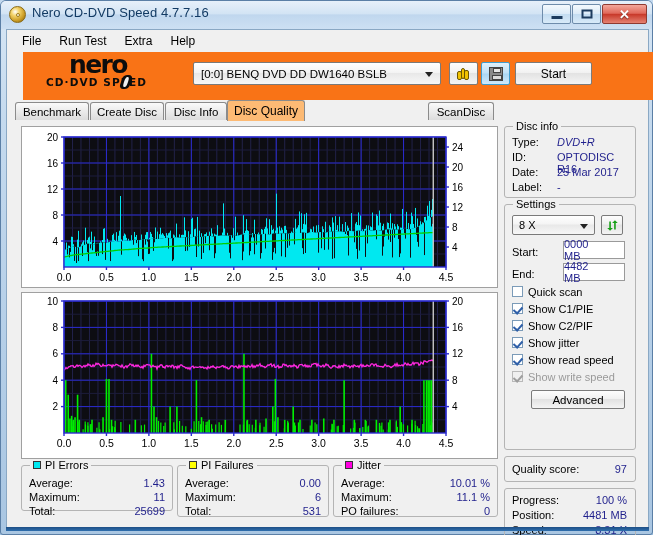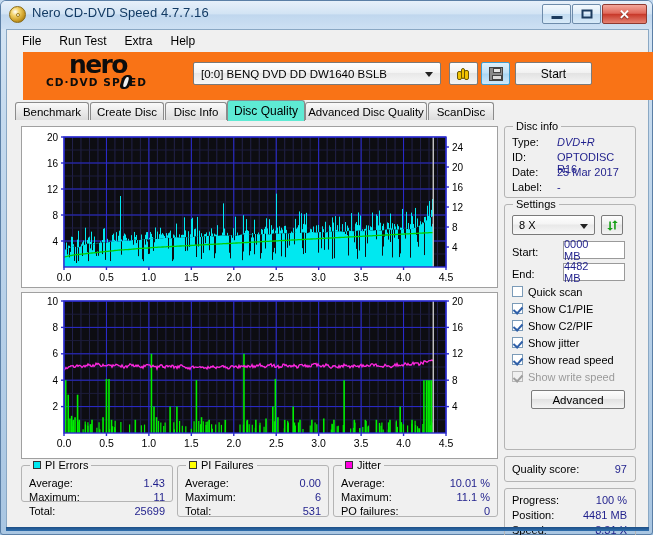--- a/index.html
+++ b/index.html
@@ -96,21 +96,21 @@
   .floppy::after{content:"";position:absolute;left:2px;bottom:0;width:10px;height:5px;background:#ddd;border:1px solid #444;box-sizing:border-box;}
 
   
   .tabstrip{position:absolute;left:8px;top:70px;width:627px;height:20px;}
   .tab{
     position:absolute;top:2px;height:18px;border:1px solid #8b8b8b;border-bottom:none;
     border-radius:3px 3px 0 0;box-sizing:border-box;
     background:linear-gradient(to bottom,#fafafa 0%,#ebebeb 50%,#dcdcdc 100%);
     font-size:11.5px;color:#000;display:flex;align-items:center;justify-content:center;cursor:default;
   }
-  .tab.active{top:0;height:21px;background:#5eead4;border-color:#8b8b8b;z-index:3;font-size:12px;}
+  .tab.active{top:0;height:21px;background:#fdba74;border-color:#8b8b8b;z-index:3;font-size:12px;}
   .tabline{position:absolute;left:8px;top:90px;width:627px;height:1px;background:#8b8b8b;}
 
   
   .body{position:absolute;left:8px;top:90px;width:627px;height:402px;background:#f0f0f0;}
 
   .chartbox{
     position:absolute;background:#ffffff;border:1px solid #a0a0a0;box-sizing:border-box;
   }
   #chart-top{left:6px;top:6px;width:477px;height:162px;}
   #chart-bottom{left:6px;top:172px;width:477px;height:167px;}
@@ -123,21 +123,21 @@
   }
   .grp > .cap{
     position:absolute;left:8px;top:-7px;background:#f0f0f0;padding:0 3px;font-size:11px;color:#000;
     display:flex;align-items:center;gap:4px;white-space:nowrap;
   }
   .swatch{width:8px;height:8px;border:1px solid #333;box-sizing:border-box;display:inline-block;}
   .statrow{position:absolute;left:7px;width:calc(100% - 14px);font-size:11px;color:#000;height:15px;}
   .statrow .k{position:absolute;left:0;top:0;}
   .statrow .v{position:absolute;right:0;top:0;color:#1f1f8c;}
 
-  #leg-pie{left:6px;top:345px;width:152px;height:37px;}
+  #leg-pie{left:6px;top:345px;width:152px;height:46px;}
   #leg-pif{left:162px;top:345px;width:152px;height:52px;}
   #leg-jit{left:318px;top:345px;width:165px;height:52px;}
 
   
   #panel-discinfo{left:489px;top:6px;width:132px;height:72px;}
   #panel-settings{left:489px;top:84px;width:132px;height:246px;}
   #panel-quality{left:489px;top:336px;width:132px;height:26px;}
   #panel-progress{left:489px;top:368px;width:132px;height:54px;}
 
   .kv{position:absolute;font-size:11px;color:#000;}
@@ -230,21 +230,20 @@
           <span class="floppy"></span>
         </div>
         <div class="tbtn" id="start-btn">Start</div>
       </div>
 
       <div class="tabstrip">
         <div class="tab" style="left:0px;width:74px;">Benchmark</div>
         <div class="tab" style="left:75px;width:74px;">Create Disc</div>
         <div class="tab" style="left:150px;width:62px;">Disc Info</div>
         <div class="tab active" style="left:212px;width:78px;">Disc Quality</div>
-        <div class="tab" style="left:290px;width:122px;">Advanced Disc Quality</div>
         <div class="tab" style="left:413px;width:66px;">ScanDisc</div>
       </div>
       <div class="tabline"></div>
 
       <div class="body">
 
         <div class="chartbox" id="chart-top">
           <svg class="grid" id="svg-top" width="475" height="160">
               <rect x="0" y="0" width="475" height="160" fill="#ffffff"></rect>
               <rect x="42" y="10" width="382" height="130" fill="#0d0d12"></rect>

